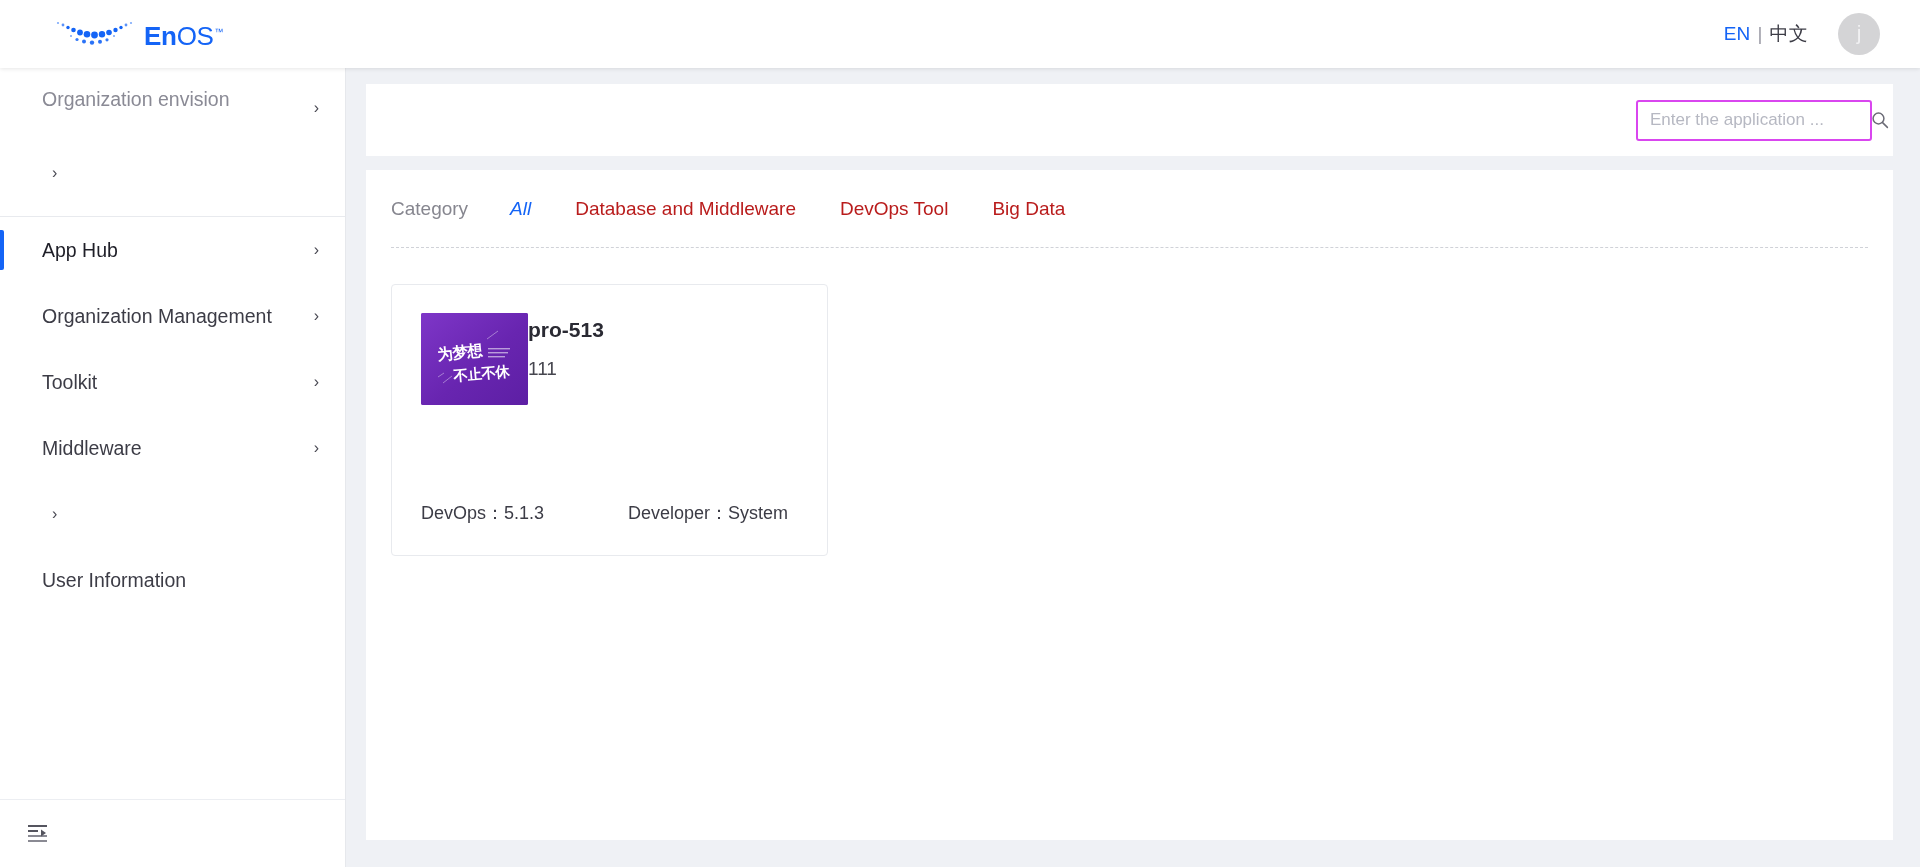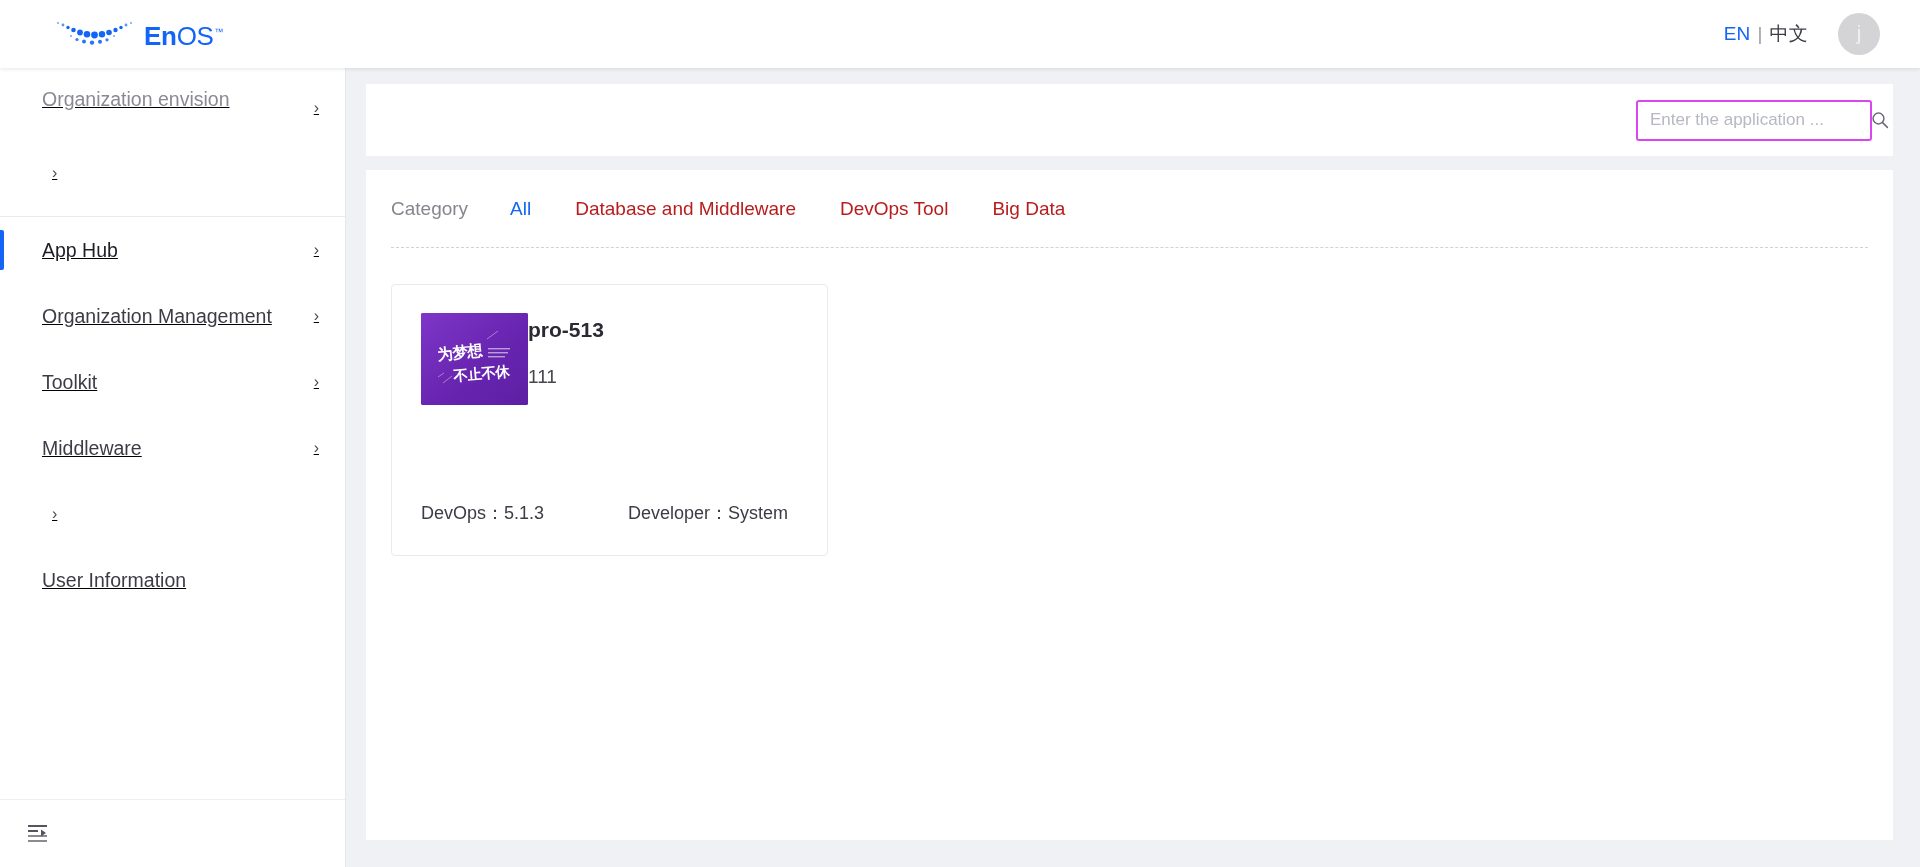--- a/index.html
+++ b/index.html
@@ -70,21 +70,20 @@
   .nav-scroll {
     position: absolute; top: 0; left: 0; right: 0; bottom: 68px;
     overflow: hidden;
   }
   .nav-item {
     position: relative;
     display: flex; align-items: center;
     padding: 0 26px 0 42px;
     min-height: 66px;
     cursor: pointer;
-    text-decoration: underline;
   }
   .nav-item .label {
     flex: 1;
     font-size: 19.5px; color: #3c3c46;
     line-height: 28px;
   }
   .nav-item.muted .label { color: #8a8a95; }
   .nav-item .chev {
     font-size: 16px; color: #4a4a54; line-height: 1;
     margin-left: 10px;
@@ -159,21 +158,21 @@
     gap: 0;
   }
   .tab-label {
     font-size: 19px; color: #86868f;
     margin-right: 42px;
   }
   .tab {
     font-size: 19px; color: #b91c1c;
     margin-right: 44px; cursor: pointer;
   }
-  .tab.active { color: #1464f6; }
+  .tab.active { color: #1464f6; font-style: italic; }
 
   .cards {
     display: flex; flex-wrap: wrap; gap: 22px;
     padding-top: 36px;
   }
   .card {
     width: 437px; height: 272px;
     border: 1px solid #e8eaee;
     border-radius: 4px;
     background: #fff;
@@ -188,21 +187,21 @@
     position: relative; overflow: hidden;
   }
   .thumb svg { position: absolute; inset: 0; }
   .card-meta { padding-top: 3px; }
   .card-title {
     font-size: 21px; font-weight: bold; color: #2a2a33;
     line-height: 28px;
   }
   .card-desc {
     font-size: 19px; color: #46464f;
-    line-height: 26px; margin-top: 20px;
+    line-height: 26px; margin-top: 12px;
   }
   .card-footer {
     position: absolute; left: 0; bottom: 30px;
     width: 100%;
     display: flex; padding: 0 29px;
     font-size: 18px; color: #3c3c46;
   }
   .card-footer .f-version { width: 207px; }
   .card-footer .f-dev { }
 </style>

